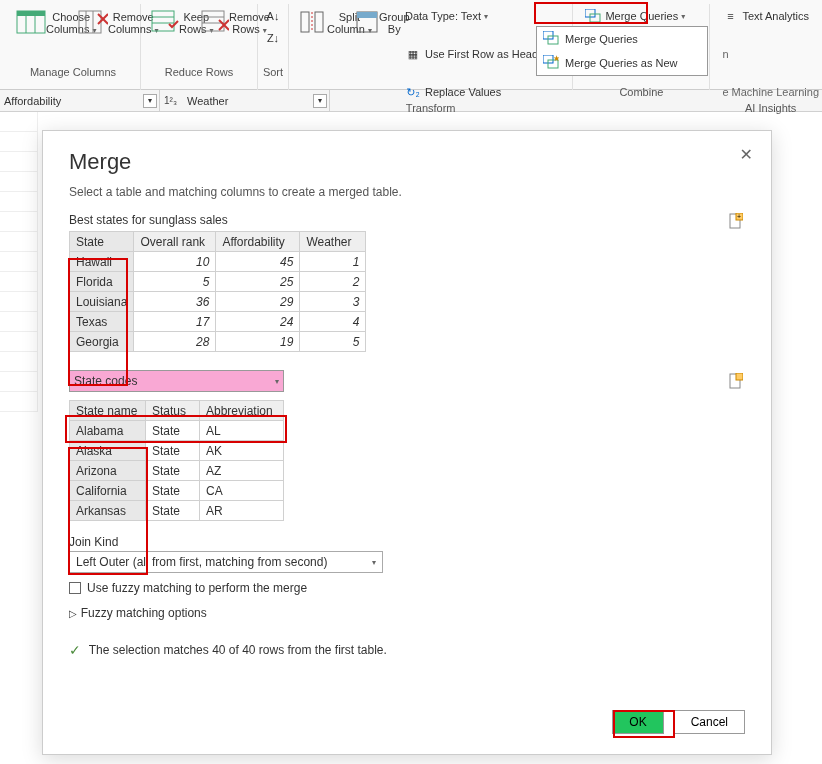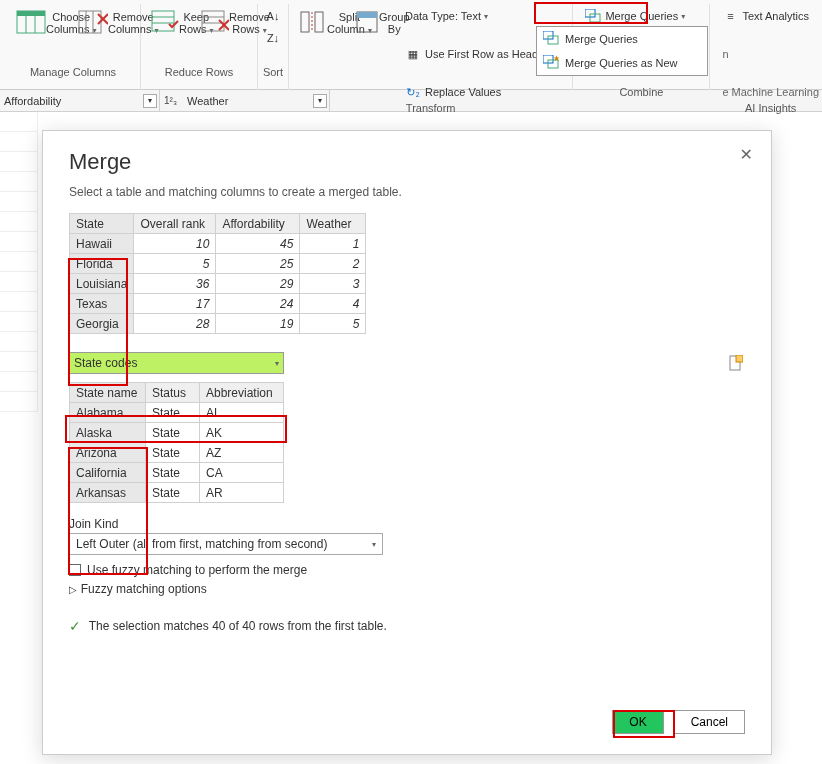--- a/index.html
+++ b/index.html
@@ -41,27 +41,27 @@
   .dialog h1 { font-size: 22px; font-weight: 400; color:#333; margin-bottom: 10px; }
   .dialog .sub { font-size: 12px; color:#555; margin-bottom: 14px; }
   .dialog .close { position:absolute; top:14px; right:18px; font-size:16px; color:#666; cursor:pointer; }
   .tbl-label { font-size:12px; margin-bottom:4px; }
   .expand-q { float:right; width:16px; height:16px; cursor:pointer; }
   .preview-table { border-collapse:collapse; font-size:12px; }
   .preview-table th, .preview-table td { border:1px solid #d0d0d0; padding:2px 6px; height:20px; text-align:left; background:#fff; }
   .preview-table th { background:#efefef; font-weight:normal; }
   .preview-table th.sel, .preview-table td.sel { background:#e8e8e8; }
   .preview-table td.num { text-align:right; font-style:italic; }
-  .tbl-dd { width:215px; height:22px; border:1px solid #999; padding:2px 4px; background:#bef264; font-size:12px; display:flex; align-items:center; justify-content:space-between; cursor:pointer; }
+  .tbl-dd { width:215px; height:22px; border:1px solid #999; padding:2px 4px; background:#f9a8d4; font-size:12px; display:flex; align-items:center; justify-content:space-between; cursor:pointer; }
   .section-gap { height:18px; }
   .join-label { font-size:12px; margin-top:14px; margin-bottom:2px;}
   .join-dd { width:314px; height:22px; border:1px solid #aaa; padding:2px 6px; display:flex; align-items:center; justify-content:space-between; font-size:12px; cursor:pointer;}
   .chk-row { display:flex; align-items:center; font-size:12px; margin-top:8px; }
   .chk-row .chk { width:12px; height:12px; border:1px solid #666; margin-right:6px; }
-  .expander { font-size:12px; margin-top:5px; cursor:pointer; }
+  .expander { font-size:12px; margin-top:11px; cursor:pointer; }
   .status-row { display:flex; align-items:center; font-size:12px; margin-top:22px; color:#333;}
   .status-row .tick { color:#4a8a3a; margin-right:8px; font-size:14px;}
   .btn-row { position:absolute; right:26px; bottom:20px; display:flex; gap:10px; }
   .btn { border:1px solid #999; padding:4px 16px; font-size:12px; background:#fff; cursor:pointer; }
   .btn.primary { background:#22c55e; }
 
   .partial-text { color:#666; }
 </style>
 </head>
 <body>
@@ -269,20 +269,31 @@
     <div class="cell"></div>
     <div class="cell"></div>
     <div class="cell"></div>
 </div>
 
 <div class="dialog">
   <span class="close">✕</span>
   <h1>Merge</h1>
   <div class="sub">Select a table and matching columns to create a merged table.</div>
 
+  <div>
+    <span class="tbl-label">Best states for sunglass sales</span>
+    <span class="expand-q">
+      <svg width="14" height="16">
+          <rect x="1" y="1" width="10" height="14" fill="none" stroke="#888"></rect>
+          <path d="M3 1 l0 -0"></path>
+          <rect x="7" y="0" width="7" height="7" fill="#fc6" stroke="#c80"></rect>
+          <text x="8" y="6" font-size="7">+</text>
+        </svg>
+    </span>
+  </div>
 
   <table class="preview-table" style="margin-top:4px">
     <tbody>
         <tr>
       <th class="sel" style="width:55px">State</th>
       <th style="width:82px">Overall rank</th>
       <th style="width:84px">Affordability</th>
       <th style="width:66px">Weather</th>
     </tr>
     <tr>

